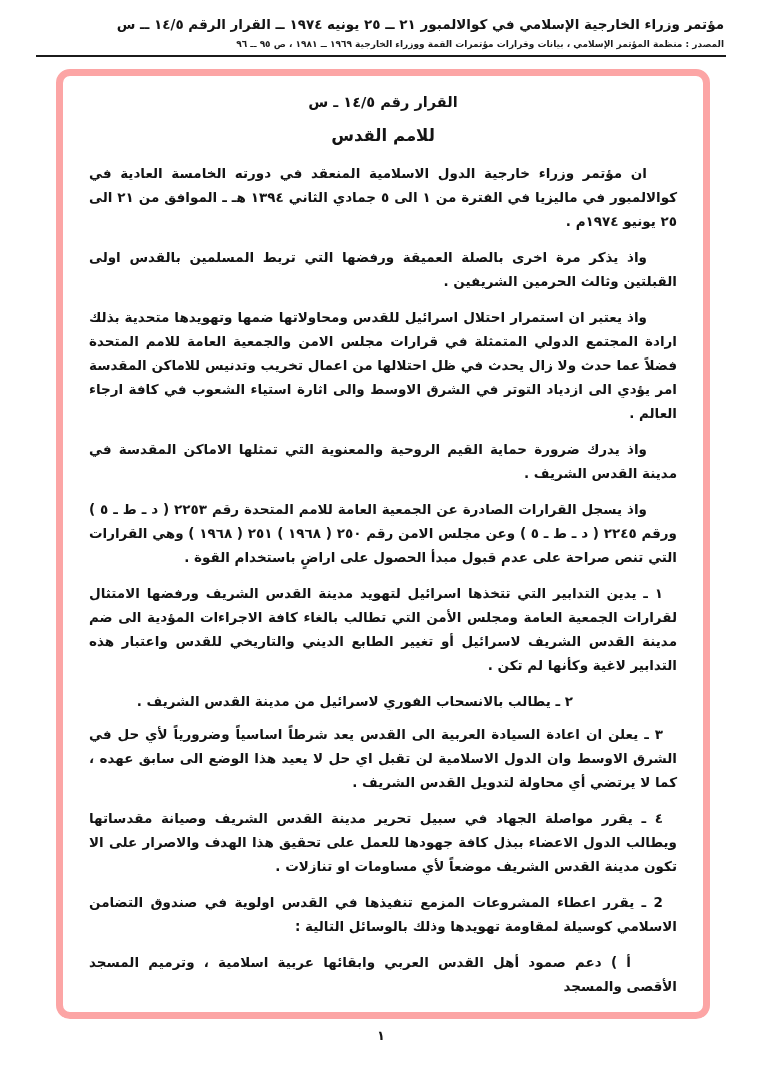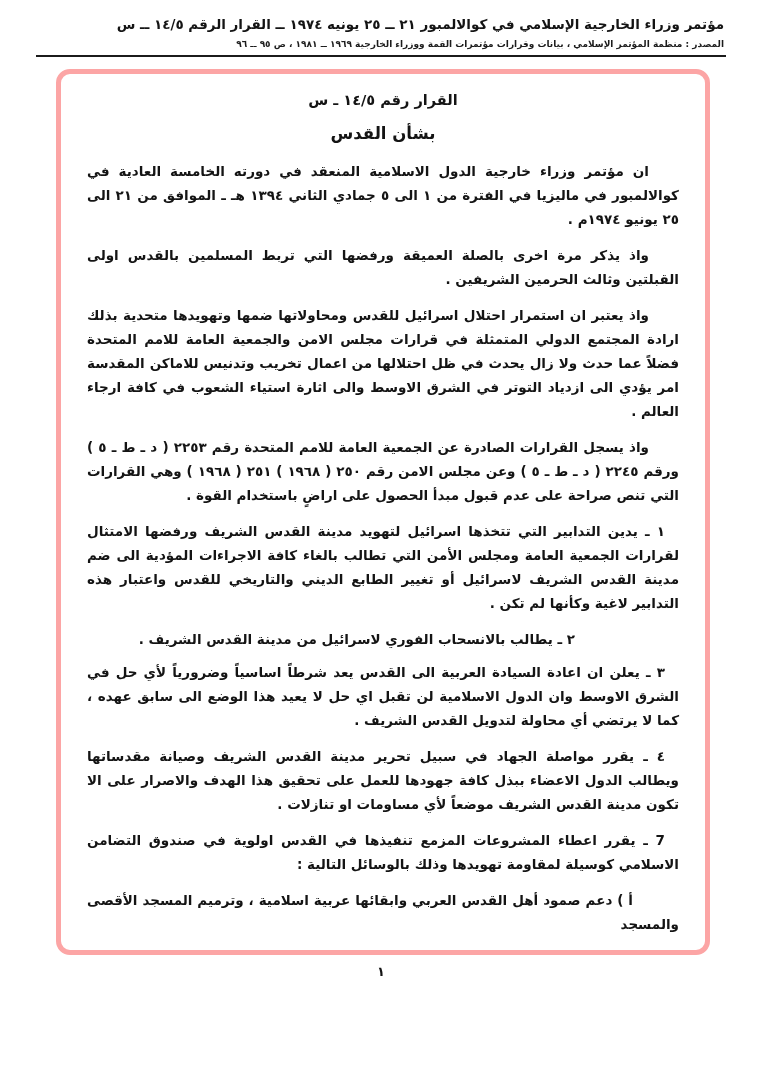--- a/index.html
+++ b/index.html
@@ -32,21 +32,21 @@
     margin-top: 7px;
     color: #1c1c1c;
   }
   .hdr-rule {
     height: 2px;
     background: #1b1b1b;
     margin: 6px -2px 0 -2px;
   }
   .frame {
     margin: 12px 14px 0 18px;
-    border: 5px solid #fca5a5;
+    border: 7px solid #fca5a5;
     border-radius: 14px;
     padding: 16px 26px 14px 26px;
     background: #ffffff;
   }
   .res-title {
     text-align: center;
     font-size: 14.5px;
     font-weight: 700;
     margin: 2px 0 16px 0;
   }
@@ -82,32 +82,33 @@
 <div class="page">
 
   <header>
     <div class="hdr-title">مؤتمر وزراء الخارجية الإسلامي في كوالالمبور ٢١ ــ ٢٥ يونيه ١٩٧٤ ــ القرار الرقم ١٤/٥ ــ س</div>
     <div class="hdr-source">المصدر : منظمة المؤتمر الإسلامي ، بيانات وقرارات مؤتمرات القمة ووزراء الخارجية ١٩٦٩ ــ ١٩٨١ ، ص ٩٥ ــ ٩٦</div>
     <div class="hdr-rule"></div>
   </header>
 
   <section class="frame">
     <h1 class="res-title">القرار رقم ١٤/٥ ـ س</h1>
-    <h2 class="res-subject">بشأن القدس</h2>
+    <h2 class="res-subject">للامم القدس</h2>
 
     <p class="para">ان مؤتمر وزراء خارجية الدول الاسلامية المنعقد في دورته الخامسة العادية في كوالالمبور في ماليزيا في الفترة من ١ الى ٥ جمادي الثاني ١٣٩٤ هـ ـ الموافق من ٢١ الى ٢٥ يونيو ١٩٧٤م .</p>
     <p class="para">واذ يذكر مرة اخرى بالصلة العميقة ورفضها التي تربط المسلمين بالقدس اولى القبلتين وثالث الحرمين الشريفين .</p>
     <p class="para">واذ يعتبر ان استمرار احتلال اسرائيل للقدس ومحاولاتها ضمها وتهويدها متحدية بذلك ارادة المجتمع الدولي المتمثلة في قرارات مجلس الامن والجمعية العامة للامم المتحدة فضلاً عما حدث ولا زال يحدث في ظل احتلالها من اعمال تخريب وتدنيس للاماكن المقدسة امر يؤدي الى ازدياد التوتر في الشرق الاوسط والى اثارة استياء الشعوب في كافة ارجاء العالم .</p>
+    <p class="para">واذ يدرك ضرورة حماية القيم الروحية والمعنوية التي تمثلها الاماكن المقدسة في مدينة القدس الشريف .</p>
     <p class="para">واذ يسجل القرارات الصادرة عن الجمعية العامة للامم المتحدة رقم ٢٢٥٣ ( د ـ ط ـ ٥ ) ورقم ٢٢٤٥ ( د ـ ط ـ ٥ ) وعن مجلس الامن رقم ٢٥٠ ( ١٩٦٨ ) ٢٥١ ( ١٩٦٨ ) وهي القرارات التي تنص صراحة على عدم قبول مبدأ الحصول على اراضٍ باستخدام القوة .</p>
 
     <p class="para item">١ ـ يدين التدابير التي تتخذها اسرائيل لتهويد مدينة القدس الشريف ورفضها الامتثال لقرارات الجمعية العامة ومجلس الأمن التي تطالب بالغاء كافة الاجراءات المؤدية الى ضم مدينة القدس الشريف لاسرائيل أو تغيير الطابع الديني والتاريخي للقدس واعتبار هذه التدابير لاغية وكأنها لم تكن .</p>
     <p class="para item item-short">٢ ـ يطالب بالانسحاب الفوري لاسرائيل من مدينة القدس الشريف .</p>
     <p class="para item">٣ ـ يعلن ان اعادة السيادة العربية الى القدس يعد شرطاً اساسياً وضرورياً لأي حل في الشرق الاوسط وان الدول الاسلامية لن تقبل اي حل لا يعيد هذا الوضع الى سابق عهده ، كما لا يرتضي أي محاولة لتدويل القدس الشريف .</p>
     <p class="para item">٤ ـ يقرر مواصلة الجهاد في سبيل تحرير مدينة القدس الشريف وصيانة مقدساتها ويطالب الدول الاعضاء ببذل كافة جهودها للعمل على تحقيق هذا الهدف والاصرار على الا تكون مدينة القدس الشريف موضعاً لأي مساومات او تنازلات .</p>
-    <p class="para item">7 ـ يقرر اعطاء المشروعات المزمع تنفيذها في القدس اولوية في صندوق التضامن الاسلامي كوسيلة لمقاومة تهويدها وذلك بالوسائل التالية :</p>
+    <p class="para item">2 ـ يقرر اعطاء المشروعات المزمع تنفيذها في القدس اولوية في صندوق التضامن الاسلامي كوسيلة لمقاومة تهويدها وذلك بالوسائل التالية :</p>
 
     <p class="para subitem">أ ) دعم صمود أهل القدس العربي وابقائها عربية اسلامية ، وترميم المسجد الأقصى والمسجد</p>
   </section>
 
   <footer class="page-footer">
     <span class="page-num">١</span>
   </footer>
 
 </div>
 

